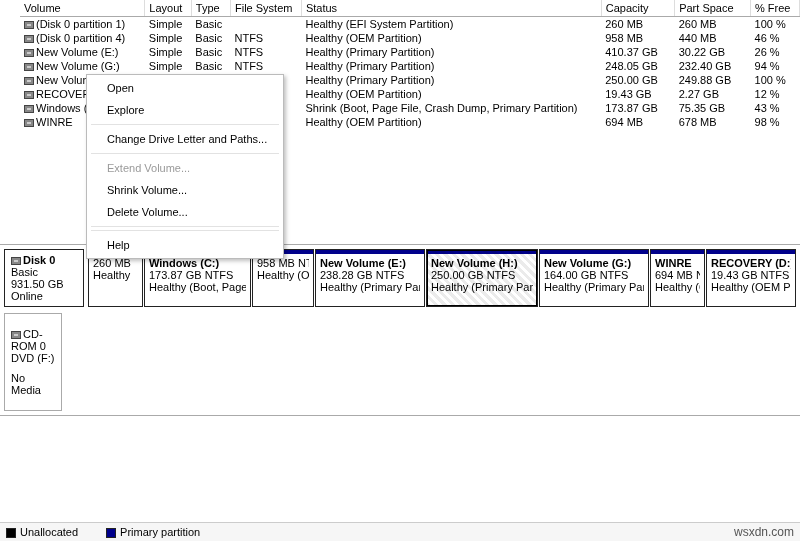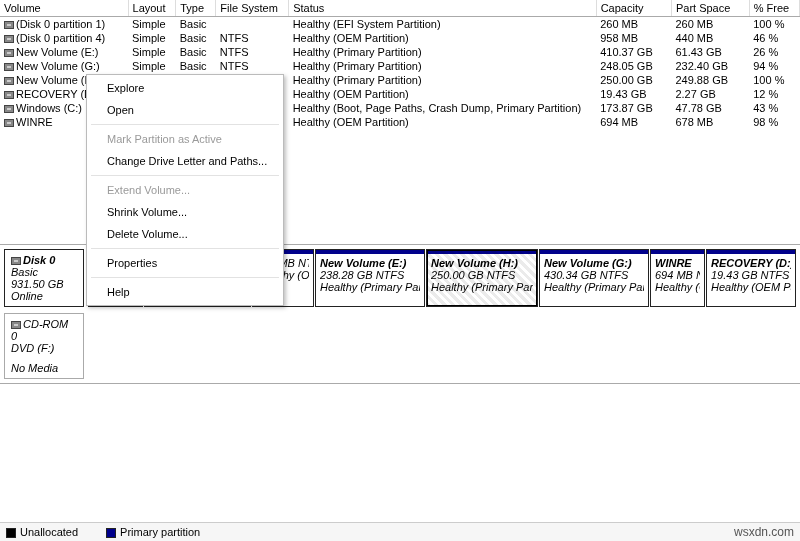--- a/index.html
+++ b/index.html
@@ -6,36 +6,36 @@
   body { margin: 0; background: #fff; width: 800px; height: 541px; overflow: hidden; position: relative; }
   
   
   .vol-table { border-collapse: collapse; width: 100%; table-layout: fixed; }
   .vol-table th { text-align: left; font-weight: 400; padding: 2px 4px; border-right: 1px solid #ddd; border-bottom: 1px solid #aaa; background: #fff; white-space: nowrap; overflow: hidden; }
   .vol-table td { padding: 1px 4px; white-space: nowrap; overflow: hidden; vertical-align: top; }
   .vol-table .num { text-align: left; }
   .disk-glyph { display: inline-block; width: 10px; height: 8px; background: #888; border: 1px solid #444; margin-right: 2px; vertical-align: middle; position: relative; }
   .disk-glyph::after { content: ""; position: absolute; left: 2px; top: 2px; width: 4px; height: 2px; background: #ccc; }
   
-  .top-pane { height: 245px; overflow: hidden; border-bottom: 1px solid #aaa; }
+  .top-pane { height: 245px; overflow: hidden; border-bottom: 1px solid #aaa; padding-left: 20px; }
   
   
   .mid-pane { background: #fff; padding: 2px 4px; border-bottom: 1px solid #aaa; }
-  .disk-row { display: flex; gap: 4px; margin: 2px 0; background: #fff; font-style: italic; }
+  .disk-row { display: flex; gap: 4px; margin: 2px 0; background: #fff; }
   .disk-label { width: 80px; padding: 4px 6px; border: 1px solid #222; min-height: 54px; }
   .disk-label .d-icon { font-size: 10px; }
   .disk-label .d-name { font-weight: 700; }
   .part-strip { display: flex; flex: 1; gap: 1px; }
   .part-box { border: 1px solid #222; padding: 3px 4px; overflow: hidden; min-height: 54px; position: relative; }
   .part-box.selected { outline: 1px solid #000; outline-offset: -2px; }
   .part-box.selected::before { content: ""; position: absolute; inset: 0; background-image: repeating-linear-gradient(45deg, rgba(0,0,0,0.08) 0 3px, transparent 3px 6px); pointer-events: none; }
   .part-title { font-weight: 700; white-space: nowrap; overflow: hidden; text-overflow: clip; }
   .part-sub, .part-foot { white-space: nowrap; overflow: hidden; text-overflow: clip; }
   .top-bar { height: 4px; background: #00008b; margin: -3px -4px 3px -4px; }
-  .cdrom-label { width: 80px; padding: 4px 6px; border: 1px solid #aaa; min-height: 60px; }
+  .cdrom-label { width: 58px; padding: 14px 6px; border: 1px solid #aaa; min-height: 60px; }
   
   
   .status-bar { position: absolute; bottom: 0; left: 0; right: 0; background: #f6f6f6; border-top: 1px solid #ccc; padding: 2px 6px; display: flex; gap: 28px; align-items: center; }
   .swatch { width: 10px; height: 10px; display: inline-block; border: 1px solid #222; vertical-align: middle; margin-right: 4px; }
   .swatch.black { background: #000; }
   .swatch.blue { background: #00008b; }
   .brand { margin-left: auto; font-size: 12px; color: #555; }
   
   
   .ctx-menu { position: absolute; top: 74px; left: 86px; width: 198px; background: #fff; border: 1px solid #bbb; box-shadow: 2px 2px 4px rgba(0,0,0,0.25); padding: 2px; z-index: 10; }
@@ -91,21 +91,21 @@
           <td class="num">440 MB</td>
           <td class="num">46 %</td>
         </tr>
         <tr>
           <td><span class="disk-glyph"></span>New Volume (E:)</td>
           <td>Simple</td>
           <td>Basic</td>
           <td>NTFS</td>
           <td>Healthy (Primary Partition)</td>
           <td class="num">410.37 GB</td>
-          <td class="num">61.43 GB</td>
+          <td class="num">30.22 GB</td>
           <td class="num">26 %</td>
         </tr>
         <tr>
           <td><span class="disk-glyph"></span>New Volume (G:)</td>
           <td>Simple</td>
           <td>Basic</td>
           <td>NTFS</td>
           <td>Healthy (Primary Partition)</td>
           <td class="num">248.05 GB</td>
           <td class="num">232.40 GB</td>
@@ -129,23 +129,23 @@
           <td>Healthy (OEM Partition)</td>
           <td class="num">19.43 GB</td>
           <td class="num">2.27 GB</td>
           <td class="num">12 %</td>
         </tr>
         <tr>
           <td><span class="disk-glyph"></span>Windows (C:)</td>
           <td></td>
           <td></td>
           <td></td>
-          <td>Healthy (Boot, Page Paths, Crash Dump, Primary Partition)</td>
+          <td>Shrink (Boot, Page File, Crash Dump, Primary Partition)</td>
           <td class="num">173.87 GB</td>
-          <td class="num">47.78 GB</td>
+          <td class="num">75.35 GB</td>
           <td class="num">43 %</td>
         </tr>
         <tr>
           <td><span class="disk-glyph"></span>WINRE</td>
           <td></td>
           <td></td>
           <td></td>
           <td>Healthy (OEM Partition)</td>
           <td class="num">694 MB</td>
           <td class="num">678 MB</td>
@@ -190,21 +190,21 @@
         </div>
         <div class="part-box selected" style="width: 112px;">
           <div class="top-bar"></div>
           <div class="part-title">New Volume  (H:)</div>
           <div class="part-sub">250.00 GB NTFS</div>
           <div class="part-foot">Healthy (Primary Partiti</div>
         </div>
         <div class="part-box" style="width: 110px;">
           <div class="top-bar"></div>
           <div class="part-title">New Volume  (G:)</div>
-          <div class="part-sub">430.34 GB NTFS</div>
+          <div class="part-sub">164.00 GB NTFS</div>
           <div class="part-foot">Healthy (Primary Partiti</div>
         </div>
         <div class="part-box" style="width: 55px;">
           <div class="top-bar"></div>
           <div class="part-title">WINRE</div>
           <div class="part-sub">694 MB NT</div>
           <div class="part-foot">Healthy (O</div>
         </div>
         <div class="part-box" style="width: 90px;">
           <div class="top-bar"></div>
@@ -225,26 +225,24 @@
   </div>
 </div>
 
 <div class="status-bar">
   <span><span class="swatch black"></span><span>Unallocated</span></span>
   <span><span class="swatch blue"></span><span>Primary partition</span></span>
   <span class="brand">wsxdn.com</span>
 </div>
 
 <div class="ctx-menu">
+  <div class="ctx-item">Open</div>
   <div class="ctx-item">Explore</div>
-  <div class="ctx-item">Open</div>
-  <div class="ctx-sep"></div>
-  <div class="ctx-item disabled">Mark Partition as Active</div>
+  <div class="ctx-sep"></div>
   <div class="ctx-item">Change Drive Letter and Paths...</div>
   <div class="ctx-sep"></div>
   <div class="ctx-item disabled">Extend Volume...</div>
   <div class="ctx-item">Shrink Volume...</div>
   <div class="ctx-item">Delete Volume...</div>
   <div class="ctx-sep"></div>
-  <div class="ctx-item">Properties</div>
   <div class="ctx-sep"></div>
   <div class="ctx-item">Help</div>
 </div>
 
 </body></html>

